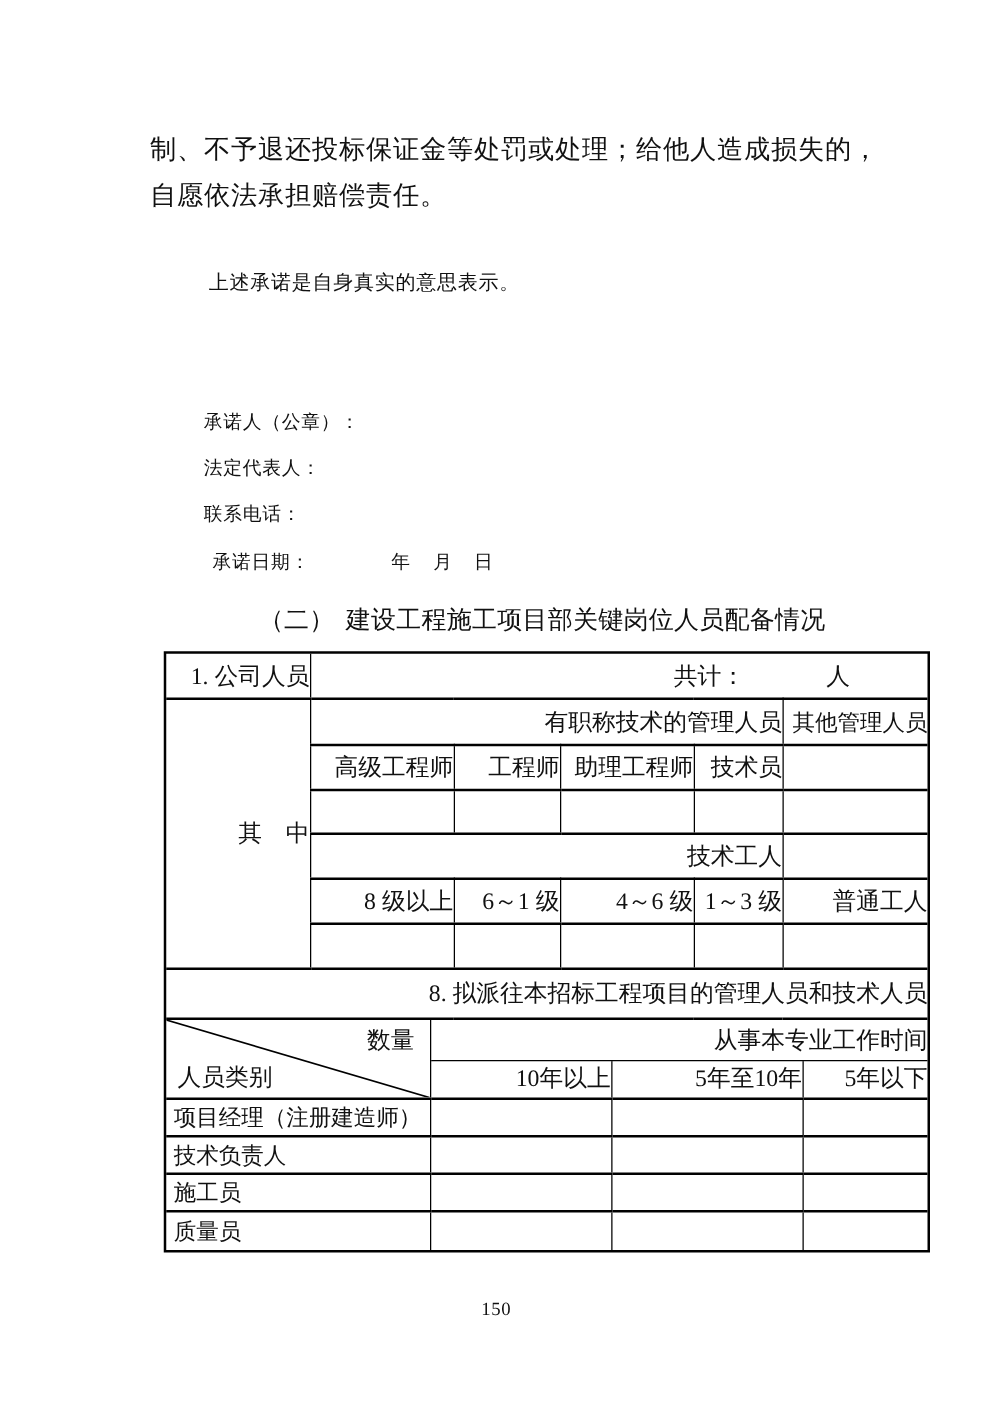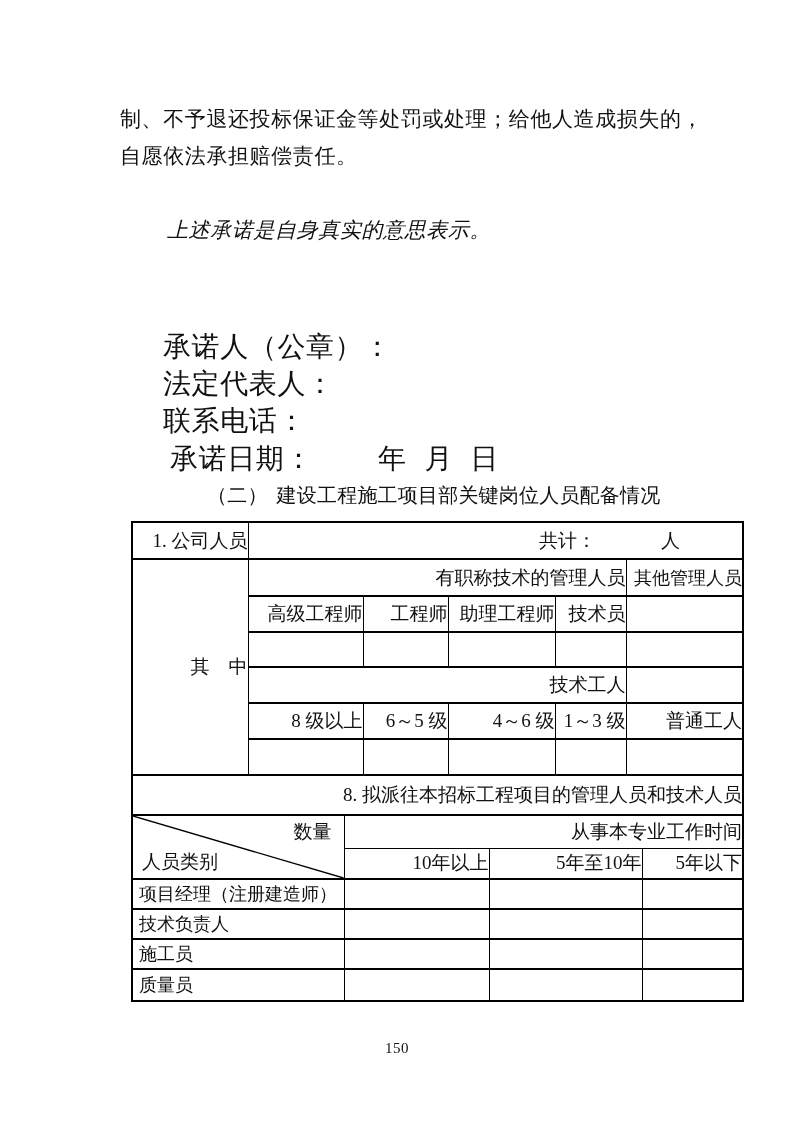--- a/index.html
+++ b/index.html
@@ -4,23 +4,23 @@
 <style>
   * { box-sizing: border-box; }
   html,body { margin:0; padding:0; background:#ffffff; }
   .page {
     position:relative; width:794px; height:1122px; background:#fff;
     font-family:"Liberation Serif","DejaVu Serif",serif; color:#111;
     overflow:hidden;
   }
   .body-text{ position:absolute; left:120px; top:101px; font-size:21px;
     line-height:37px; letter-spacing:0.6px; white-space:nowrap; }
-  .statement{ position:absolute; left:167px; top:216px; font-size:21px;
-    letter-spacing:0.6px; white-space:nowrap;font-style:italic; }
-  .sig-line{ position:absolute; font-size:28px; letter-spacing:0.6px; white-space:nowrap; }
+  .statement{ position:absolute; left:167px; top:216px; font-size:16px;
+    letter-spacing:0.6px; white-space:nowrap; }
+  .sig-line{ position:absolute; font-size:15px; letter-spacing:0.6px; white-space:nowrap; }
   .sig-1{ left:163px; top:328px; }
   .sig-2{ left:163px; top:365px; }
   .sig-3{ left:163px; top:402px;text-align:right; }
   .sig-4{ left:170px; top:440px; }
   .sp{ display:inline-block; }
   .sp-65{ width:65px; } .sp-18{ width:18px; } .sp-17{ width:17px; } .sp-9{ width:9px; }
   .heading{ position:absolute; left:207px; top:482px; font-size:20px;
     letter-spacing:0.2px; white-space:nowrap; }
   .table-frame{ position:absolute; left:131px; top:521px; border:2px solid #000; background:#fff; }
   table{ border-collapse:collapse; table-layout:fixed; width:609px; font-size:19px; }
@@ -99,21 +99,21 @@
         <td></td>
         <td></td>
         <td></td>
       </tr>
       <tr style="height:36px">
         <td colspan="4">技术工人</td>
         <td></td>
       </tr>
       <tr style="height:36px">
         <td>8 级以上</td>
-        <td>6～5 级</td>
+        <td>6～1 级</td>
         <td>4～6 级</td>
         <td>1～3 级</td>
         <td>普通工人</td>
       </tr>
       <tr style="height:36px">
         <td></td>
         <td></td>
         <td></td>
         <td></td>
         <td></td>

